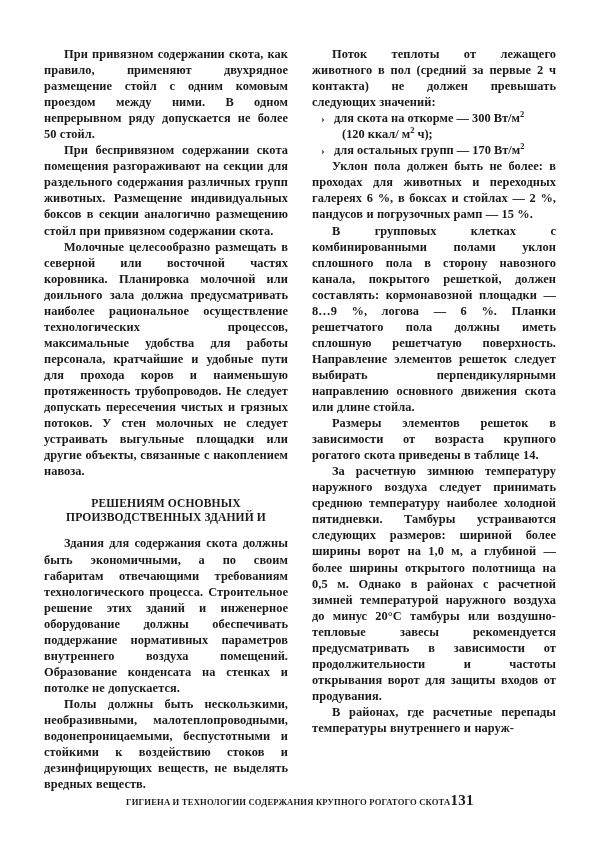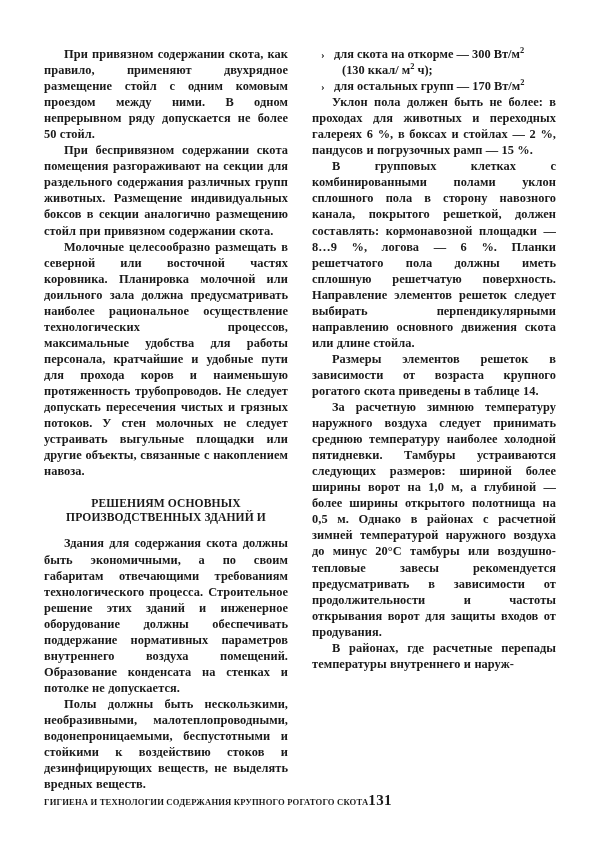--- a/index.html
+++ b/index.html
@@ -85,21 +85,21 @@
     vertical-align: super;
     line-height: 0;
   }
   .footer {
     position: absolute;
     left: 44px;
     top: 792px;
     width: 512px;
     display: flex;
     align-items: baseline;
-    justify-content: flex-start;
+    justify-content: center;
   }
   .footer-title {
     font-size: 8.6px;
     font-weight: 700;
     letter-spacing: 0.18px;
     white-space: nowrap;
   }
   .footer-page {
     font-size: 15px;
     font-weight: 700;
@@ -121,26 +121,27 @@
       <div class="section-heading">
         <div>РЕШЕНИЯМ ОСНОВНЫХ</div>
         <div>ПРОИЗВОДСТВЕННЫХ ЗДАНИЙ И</div>
       </div>
 
       <p class="para">Здания для содержания скота должны быть экономичными, а по своим габаритам отвечающими требованиям технологического процесса. Строительное решение этих зданий и инженерное оборудование должны обеспечивать поддержание нормативных параметров внутреннего воздуха помещений. Образование конденсата на стенках и потолке не допускается.</p>
       <p class="para">Полы должны быть нескользкими, необразивными, малотеплопроводными, водонепроницаемыми, беспустотными и стойкими к воздействию стоков и дезинфицирующих веществ, не выделять вредных веществ.</p>
     </div>
 
     <div class="col">
+      <p class="para">Поток теплоты от лежащего животного в пол (средний за первые 2 ч контакта) не должен превышать следующих значений:</p>
 
       <ul class="bullets">
         <li>
           <span class="marker">›</span>
           <span>для скота на откорме — 300 Вт/м</span><sup>2</sup>
-          <span class="cont"><span>(130 ккал/ м</span><sup>2</sup><span> ч);</span></span>
+          <span class="cont"><span>(120 ккал/ м</span><sup>2</sup><span> ч);</span></span>
         </li>
         <li>
           <span class="marker">›</span>
           <span>для остальных групп — 170 Вт/м</span><sup>2</sup>
         </li>
       </ul>
 
       <p class="para">Уклон пола должен быть не более: в проходах для животных и переходных галереях 6 %, в боксах и стойлах — 2 %, пандусов и погрузочных рамп — 15 %.</p>
       <p class="para">В групповых клетках с комбинированными полами уклон сплошного пола в сторону навозного канала, покрытого решеткой, должен составлять: кормонавозной площадки — 8…9 %, логова — 6 %. Планки решетчатого пола должны иметь сплошную решетчатую поверхность. Направление элементов решеток следует выбирать перпендикулярными направлению основного движения скота или длине стойла.</p>
       <p class="para">Размеры элементов решеток в зависимости от возраста крупного рогатого скота приведены в таблице 14.</p>

